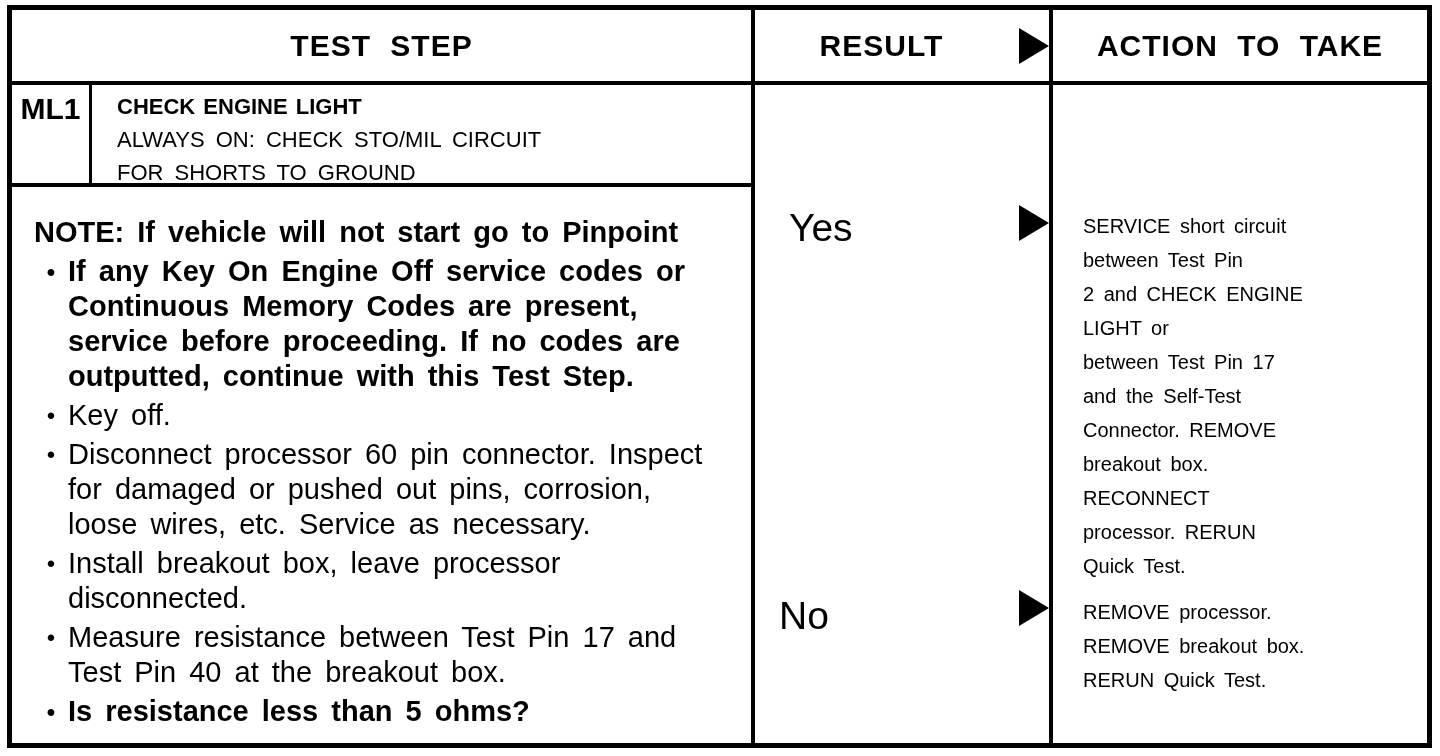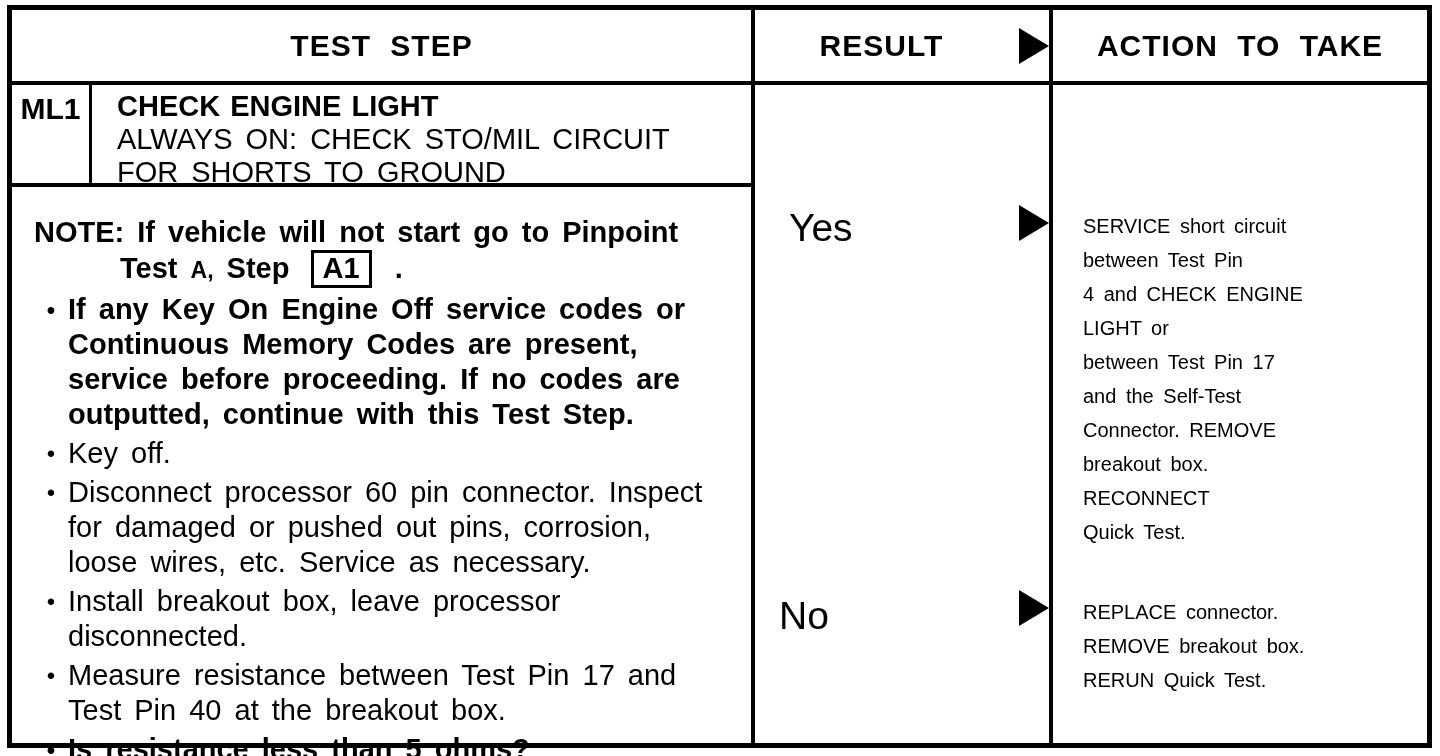--- a/index.html
+++ b/index.html
@@ -36,21 +36,21 @@
 
   
   .stepbox {
     position:absolute; left:0; top:0; width:100%; height:102px;
     border-bottom:4px solid #000; display:flex;
   }
   .stepid {
     width:80px; border-right:3px solid #000; flex:0 0 80px;
     font-weight:bold; font-size:30px; padding-top:7px; text-align:center;
   }
-  .steptitle { padding:5px 0 0 25px; font-size:29px; line-height:33px; word-spacing:5px; }
+  .steptitle { padding:5px 0 0 25px; font-size:22px; line-height:33px; word-spacing:5px; }
   .steptitle .t1 { font-weight:bold; word-spacing:2px; }
 
   
   .col1body { position:absolute; left:0; top:130px; width:100%; padding:0 28px 0 22px;
     font-size:29px; line-height:35px; word-spacing:5px; }
   .note { font-weight:bold; }
   .note-l2 { padding-left:86px; }
   .smallcap { font-size:23px; font-weight:bold; }
   .boxref {
     display:inline-block; border:3px solid #000; padding:0 9px 2px 9px;
@@ -98,27 +98,20 @@
         <div class="steptitle">
           <div class="t1">CHECK ENGINE LIGHT</div>
           <div>ALWAYS ON: CHECK STO/MIL CIRCUIT</div>
           <div>FOR SHORTS TO GROUND</div>
         </div>
       </div>
 
       <div class="col1body">
         <div class="note">
           <div>NOTE: If vehicle will not start go to Pinpoint</div>
-          <div class="note-l2">
-            <span>Test</span>
-            <span class="smallcap">A,</span>
-            <span>Step</span>
-            <span class="boxref">A1</span>
-            <span class="period">.</span>
-          </div>
         </div>
 
         <div class="bullet b">
           <span class="dot">•</span>
           <span class="txt">If any Key On Engine Off service codes or Continuous Memory Codes are present, service before proceeding. If no codes are outputted, continue with this Test Step.</span>
         </div>
         <div class="bullet">
           <span class="dot">•</span>
           <span class="txt">Key off.</span>
         </div>
@@ -145,30 +138,31 @@
       <span class="res-label res-yes">Yes</span>
       <span class="arrow res-arrow yes"></span>
       <span class="res-label res-no">No</span>
       <span class="arrow res-arrow no"></span>
     </div>
 
     <div class="bcell c3">
       <div class="action yes">
         <div><span>SERVICE short circuit</span></div>
         <div><span>between Test Pin</span></div>
-        <div><span>4 and </span><span class="b">CHECK ENGINE</span></div>
+        <div><span>2 and </span><span class="b">CHECK ENGINE</span></div>
         <div><span class="b">LIGHT</span><span>  or</span></div>
         <div><span>between Test Pin 17</span></div>
         <div><span>and the Self-Test</span></div>
         <div><span>Connector. REMOVE</span></div>
         <div><span>breakout box.</span></div>
         <div><span>RECONNECT</span></div>
+        <div><span>processor. RERUN</span></div>
         <div><span>Quick Test.</span></div>
       </div>
       <div class="action no">
-        <div>REPLACE connector.</div>
+        <div>REMOVE processor.</div>
         <div>REMOVE breakout box.</div>
         <div>RERUN Quick Test.</div>
       </div>
     </div>
 
   </div>
 </div>
 
 </body></html>

